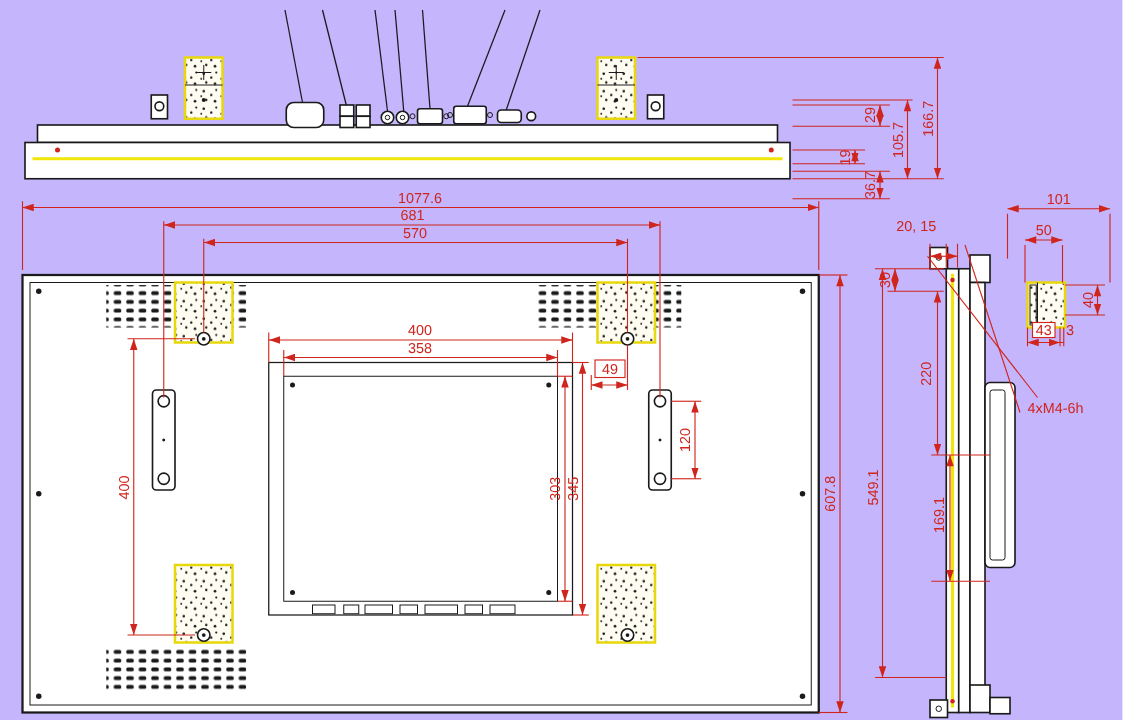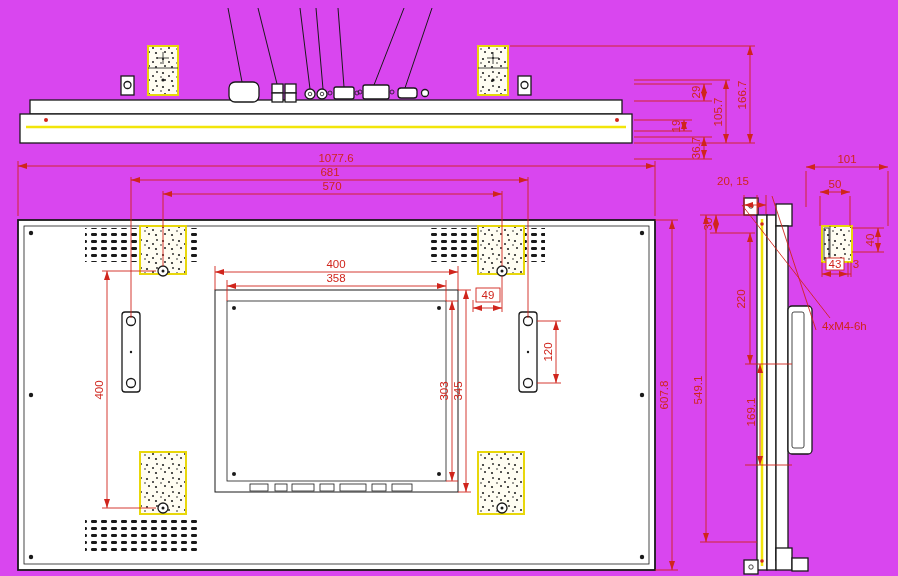--- a/index.html
+++ b/index.html
@@ -1,17 +1,17 @@
 <!DOCTYPE html>
 <html><head>
 <meta charset="utf-8">
 <title>Technical Drawing</title>
 <style>
   html,body { margin:0; padding:0; background:#ffffff; }
-  .page { width:898px; height:576px; position:relative; background:#d946ef; overflow:hidden;
+  .page { width:898px; height:576px; position:relative; background:#c4b5fd; overflow:hidden;
           font-family:"Liberation Sans", sans-serif; }
   svg { display:block; }
   .blk     { stroke:#1a1a1a; fill:#ffffff; stroke-width:1.3; }
   .blkthin { stroke:#1a1a1a; fill:none;    stroke-width:0.8; }
   .blkline { stroke:#1a1a1a; fill:none;    stroke-width:1;   }
   .fillblk { fill:#1a1a1a; stroke:none; }
   .red     { stroke:#d0251c; fill:none; stroke-width:0.9; }
   .reddot  { fill:#d0251c; stroke:none; }
   .yel     { fill:#fffdf2; stroke:#e8d70a; stroke-width:2; }
   .yline   { stroke:#f2e50a; stroke-width:2.5; fill:none; }

